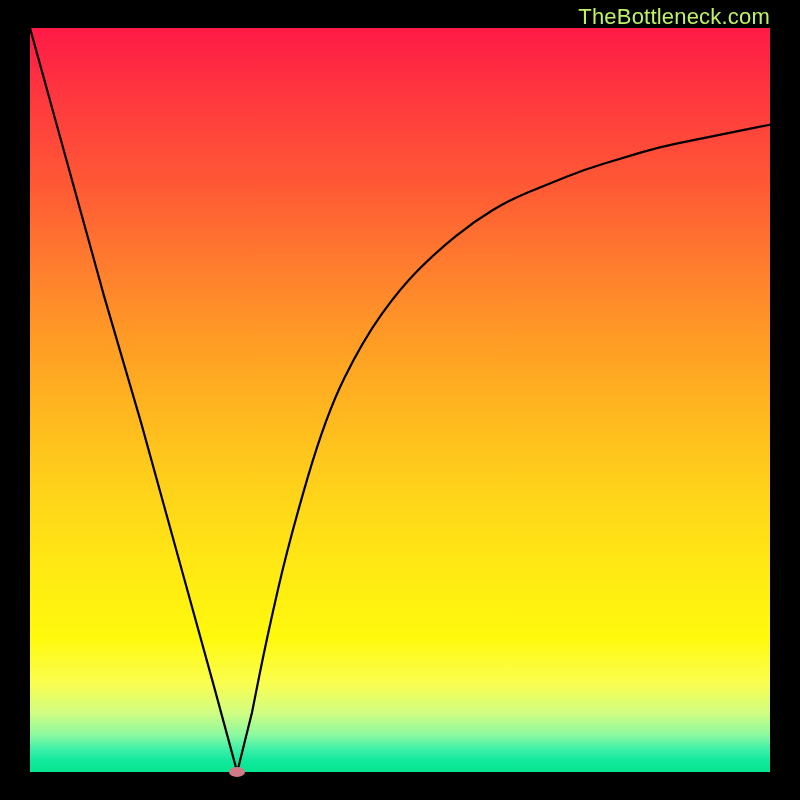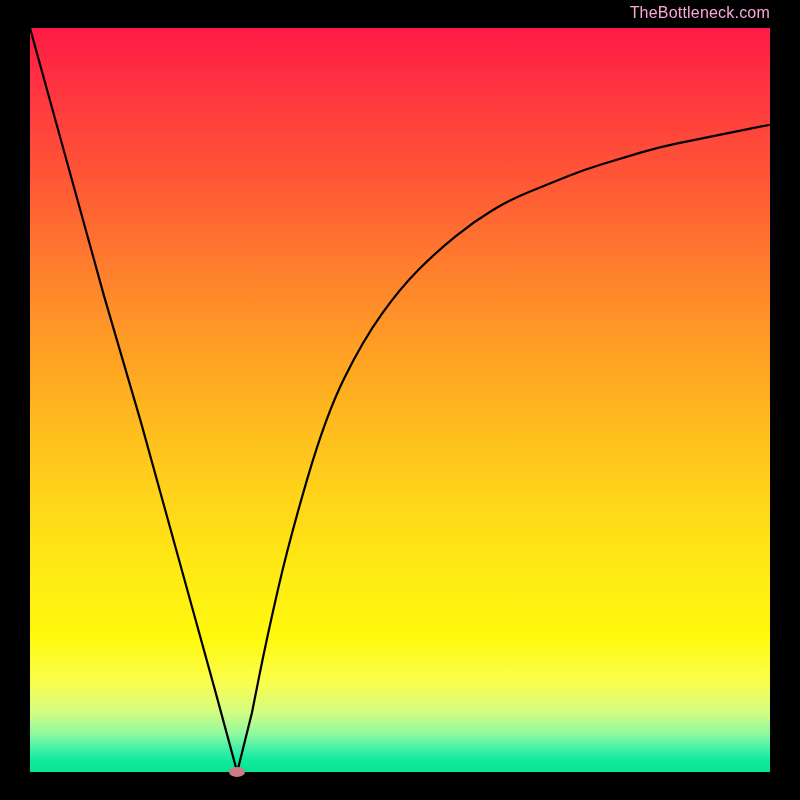--- a/index.html
+++ b/index.html
@@ -39,22 +39,22 @@
       #d2fd82 92%,
       #8cf9a0 95%,
       #3cf0a8 97%,
       #11e99d 98.5%,
       #06e58f 100%);
   }
   .watermark {
     position: absolute;
     top: 4px;
     right: 30px;
-    color: #f9a8d4;
-    font-size: 16px;
+    color: #bef264;
+    font-size: 22px;
     font-weight: 500;
     letter-spacing: 0.2px;
   }
   svg.curve {
     position: absolute;
     top: 0;
     left: 0;
     width: 740px;
     height: 744px;
   }

